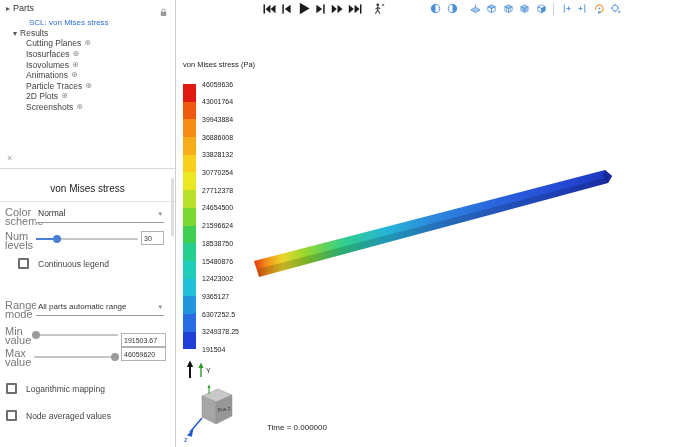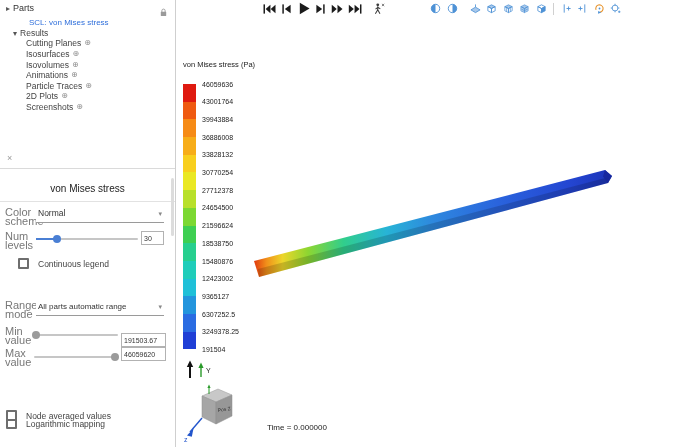--- a/index.html
+++ b/index.html
@@ -160,21 +160,21 @@
       </div>
       <input class="val-box" style="top: 163px; left: 121px; width: 45px;" value="191503.67">
 
       <div class="ctl-label" style="top:179px;">Max value</div>
       <div class="slider" style="top:182px;left:34px;width:84px;">
         <div class="track"></div>
         <div class="handle gray" style="left:97%;"></div>
       </div>
       <input class="val-box" style="top: 177px; left: 121px; width: 45px;" value="46059620">
 
-      <div class="chk-row" style="top:213px;margin-top:35px;">
+      <div class="chk-row" style="top:213px;">
         <span class="checkbox"></span>
         <span class="chk-label">Logarithmic mapping</span>
       </div>
 
       <div class="chk-row" style="top:240px;">
         <span class="checkbox"></span>
         <span class="chk-label">Node averaged values</span>
       </div>
 
       <div class="props-scroll"></div>

